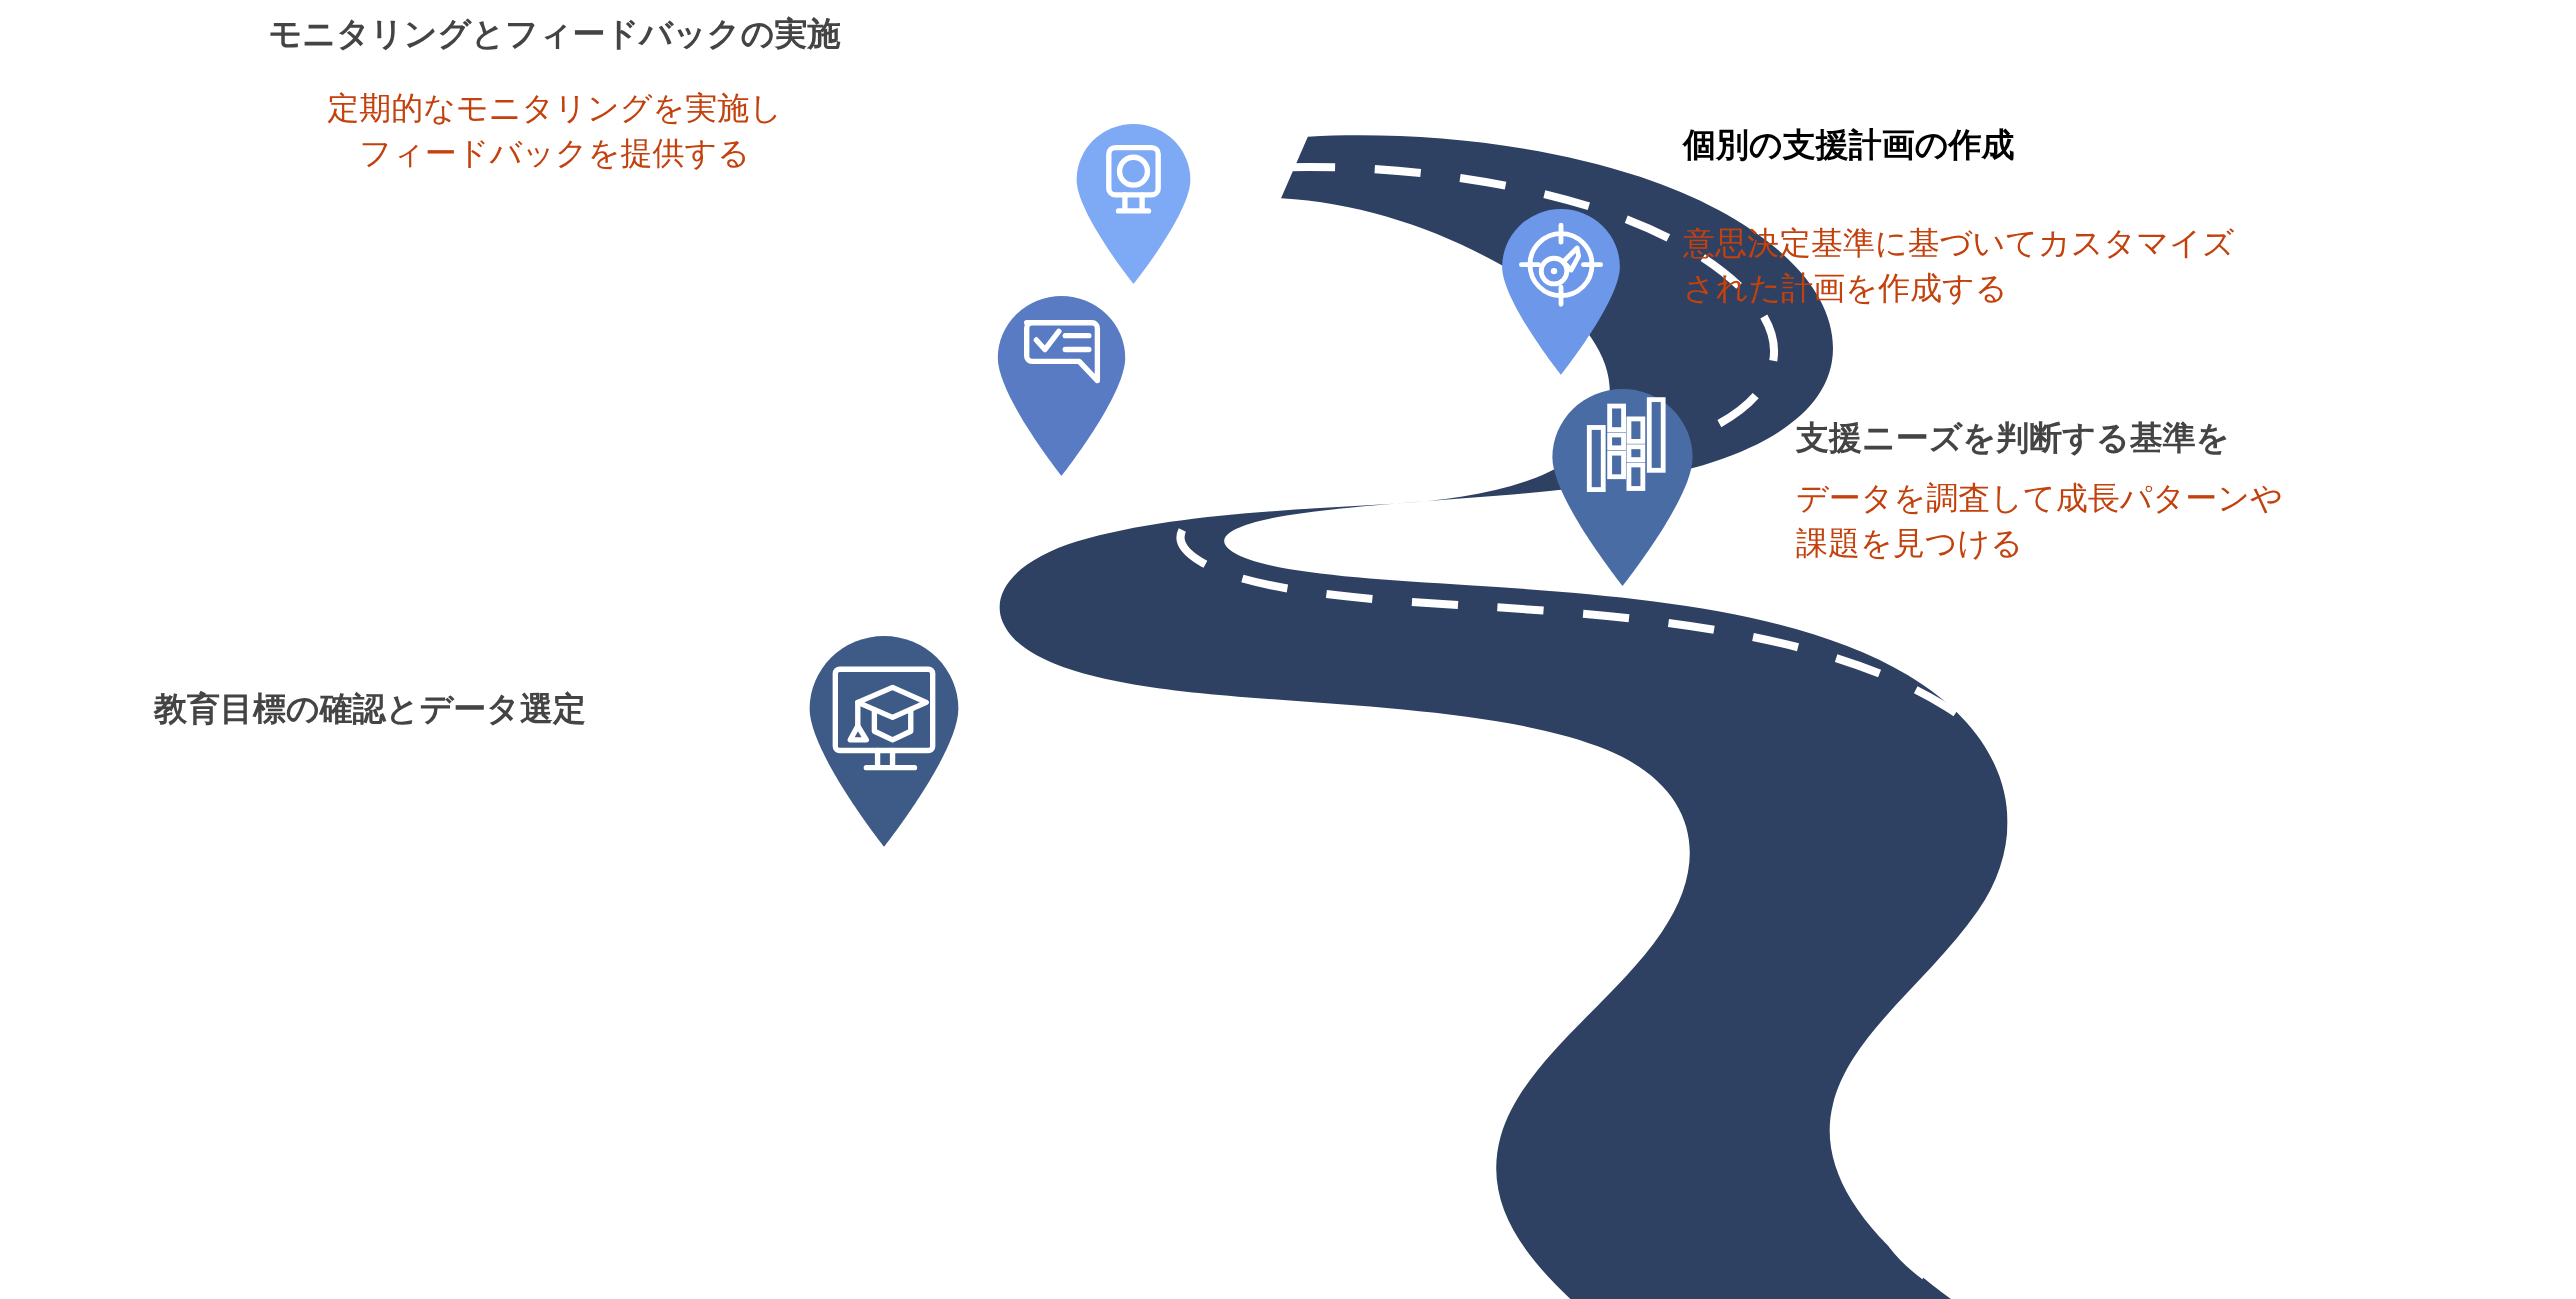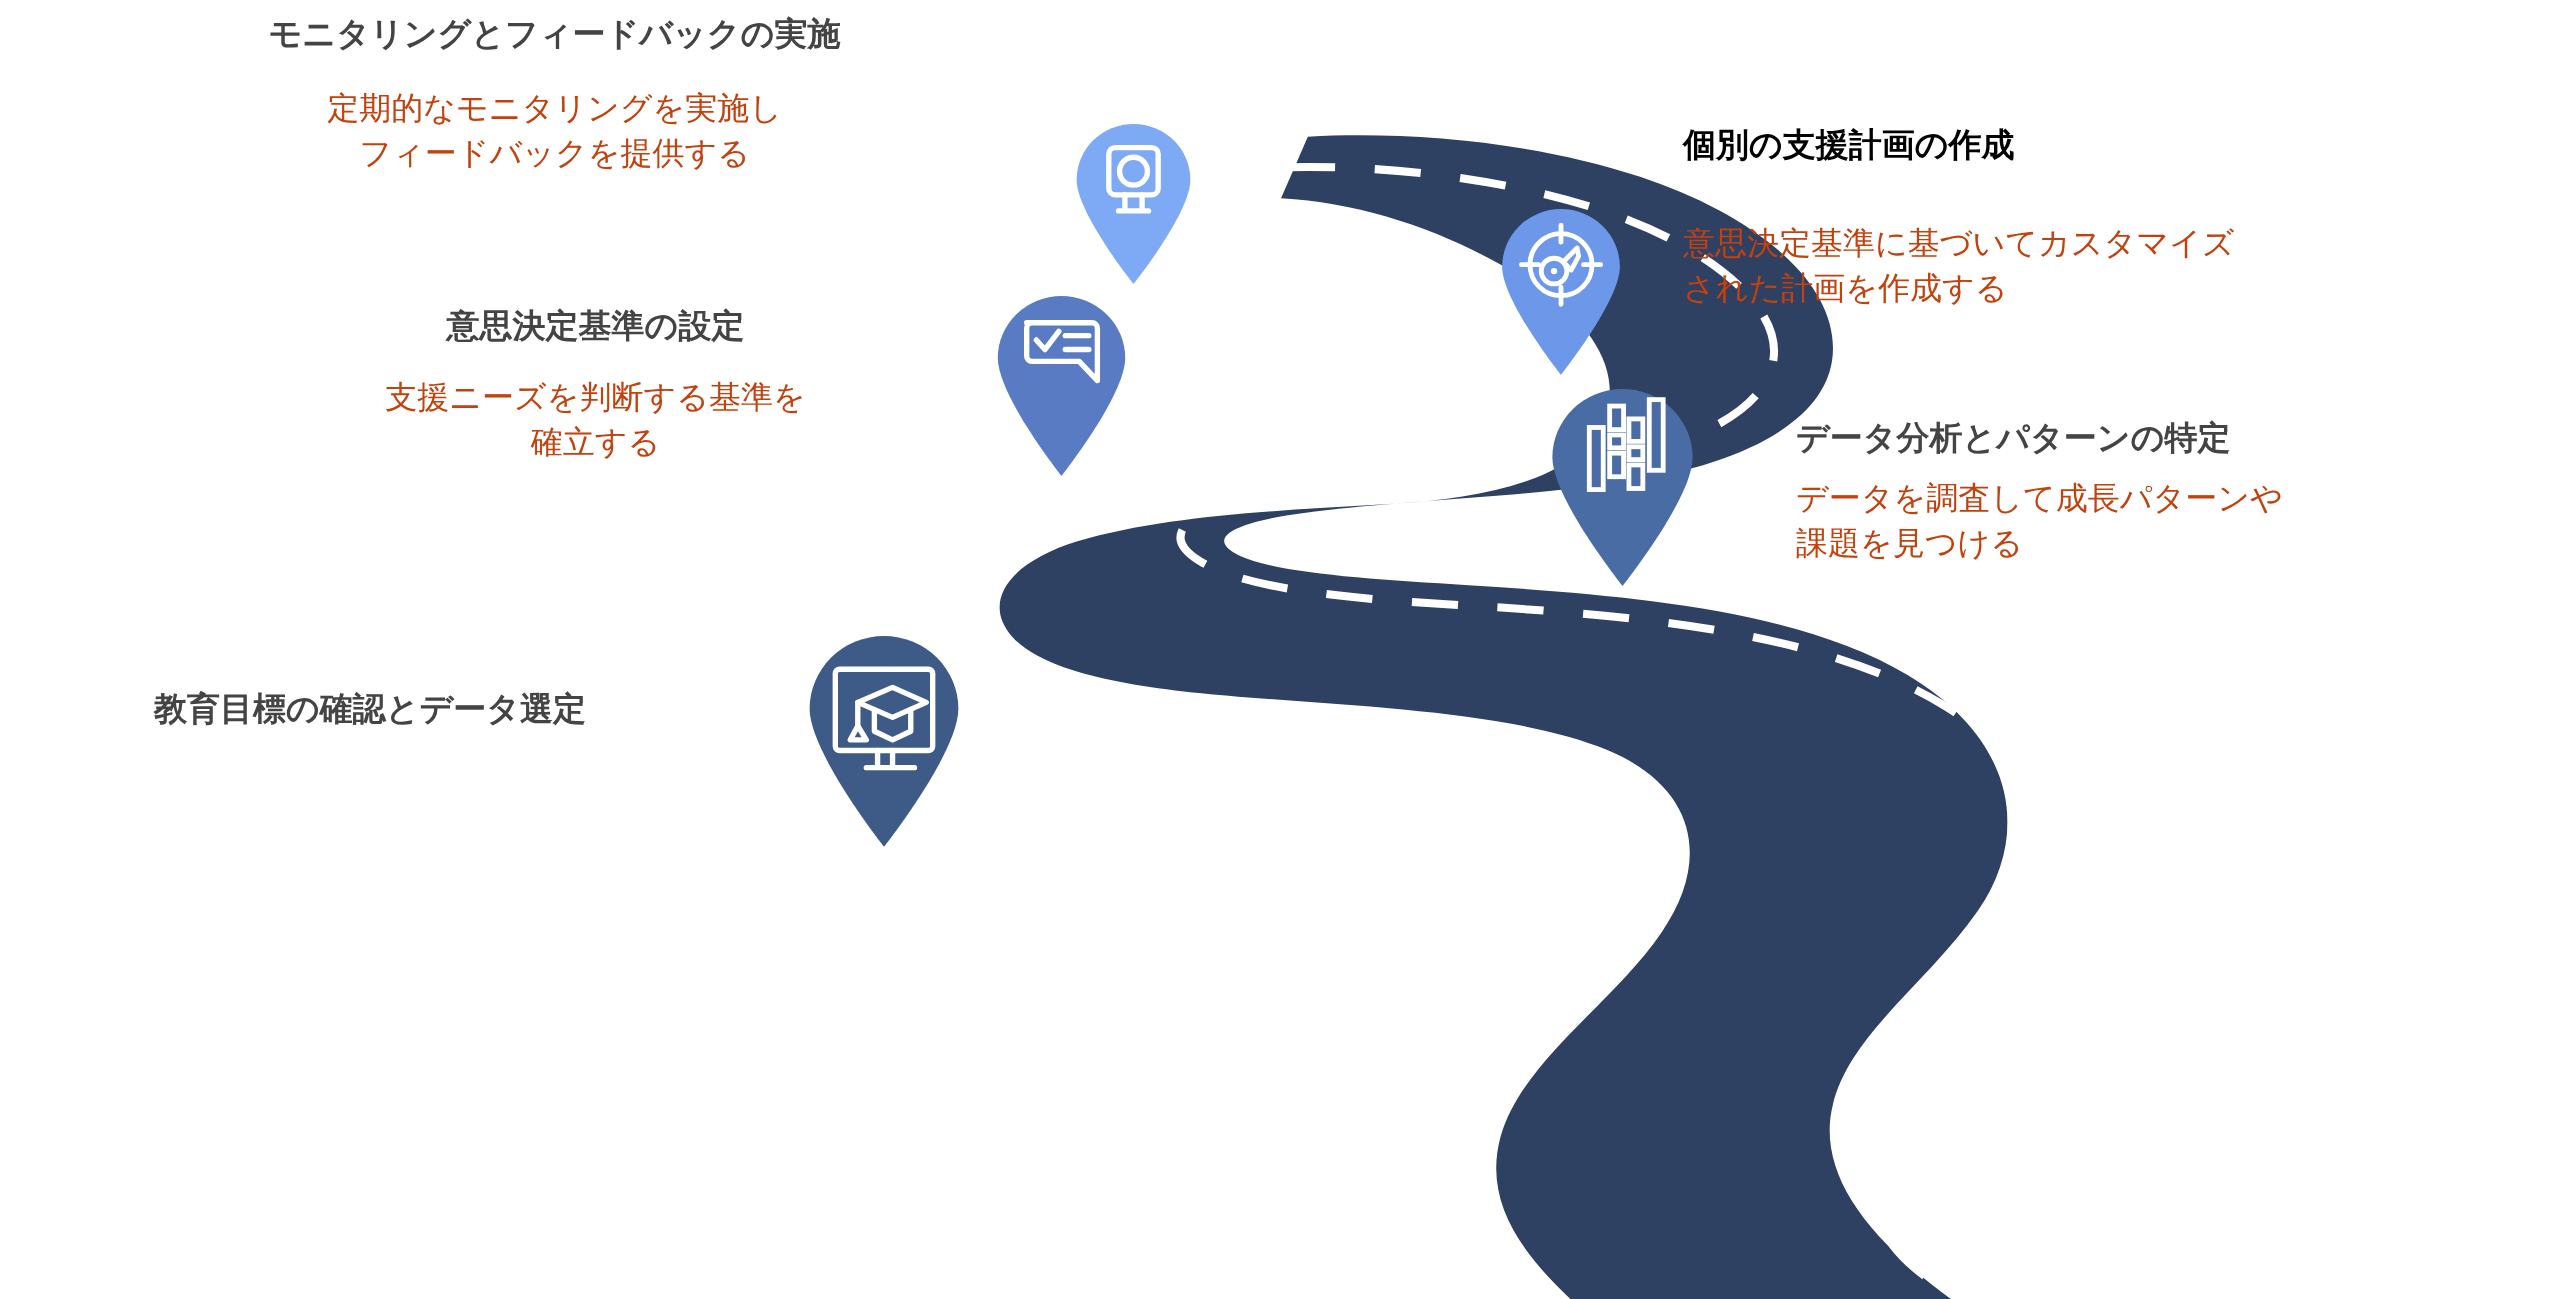--- a/index.html
+++ b/index.html
@@ -172,36 +172,31 @@
       </g>
     </svg>
   </div>
 
   <div class="label align-right" id="lbl-monitoring">
     <div class="title">モニタリングとフィードバックの実施</div>
     <div class="desc" style="white-space:pre-line;">定期的なモニタリングを実施し
 フィードバックを提供する</div>
   </div>
 
-  <div class="label align-right" id="lbl-criteria">
-    <div class="title">意思決定基準の設定</div>
-    <div class="desc" style="white-space:pre-line;">支援ニーズを判断する基準を
-確立する</div>
-  </div>
 
   <div class="label align-right" id="lbl-goals">
     <div class="title">教育目標の確認とデータ選定</div>
   </div>
 
   <div class="label align-left" id="lbl-plan">
     <div class="title black">個別の支援計画の作成</div>
     <div class="desc" style="white-space:pre-line;">意思決定基準に基づいてカスタマイズ
 された計画を作成する</div>
   </div>
 
   <div class="label align-left" id="lbl-analysis">
-    <div class="title">データ分析とパターンの特定</div>
+    <div class="title">支援ニーズを判断する基準を</div>
     <div class="desc" style="white-space:pre-line;">データを調査して成長パターンや
 課題を見つける</div>
   </div>
 
 </div>
 
 
 </body></html>

